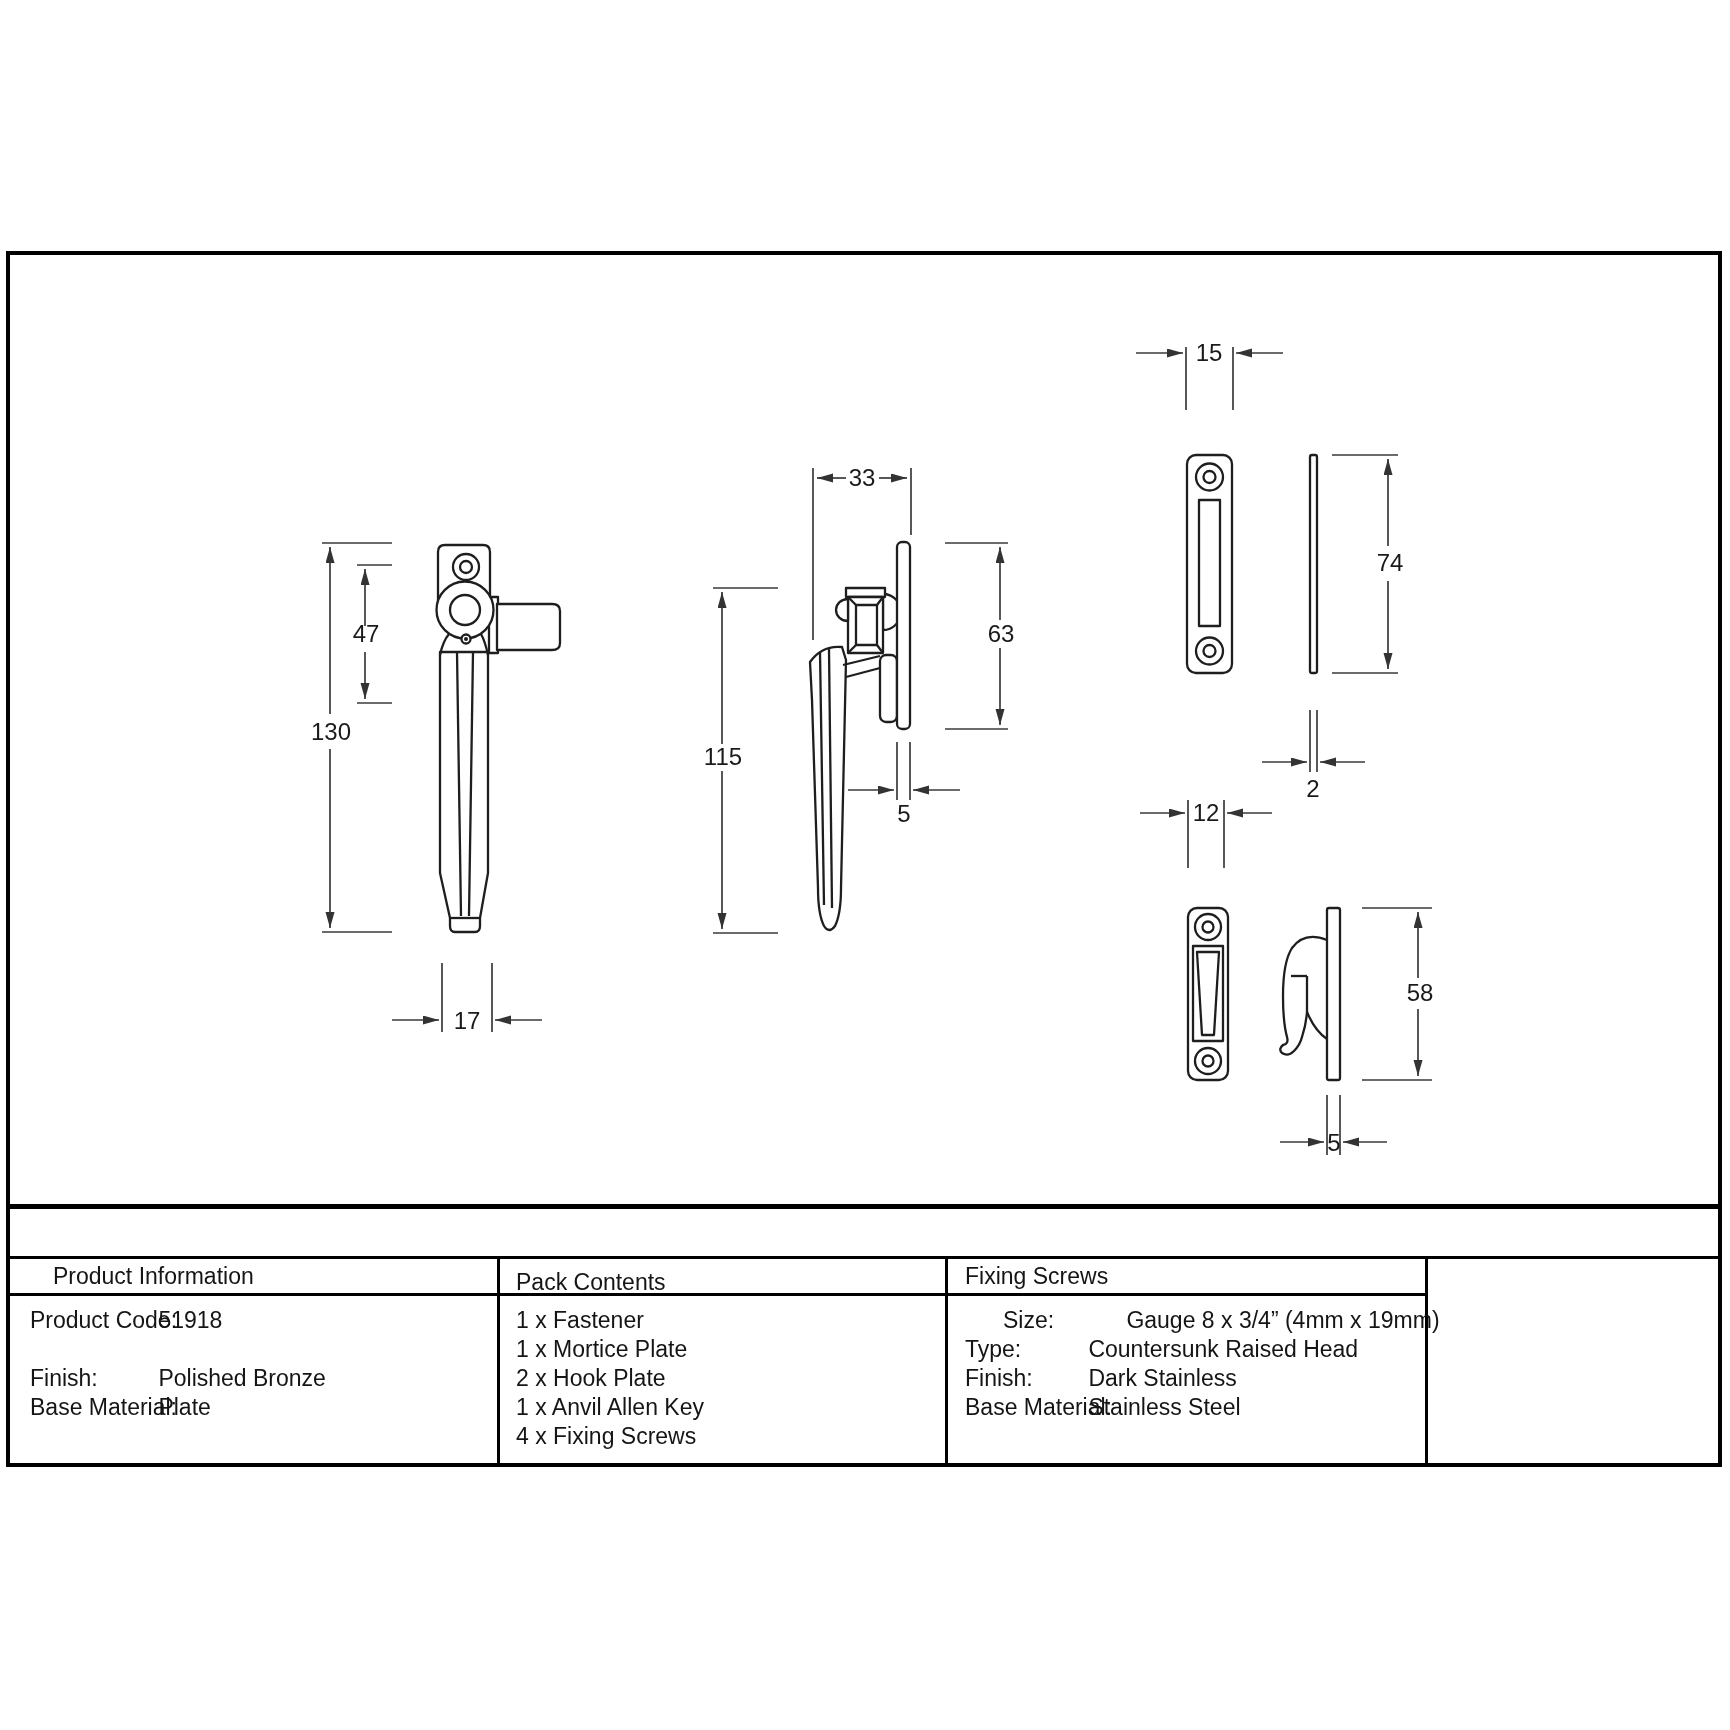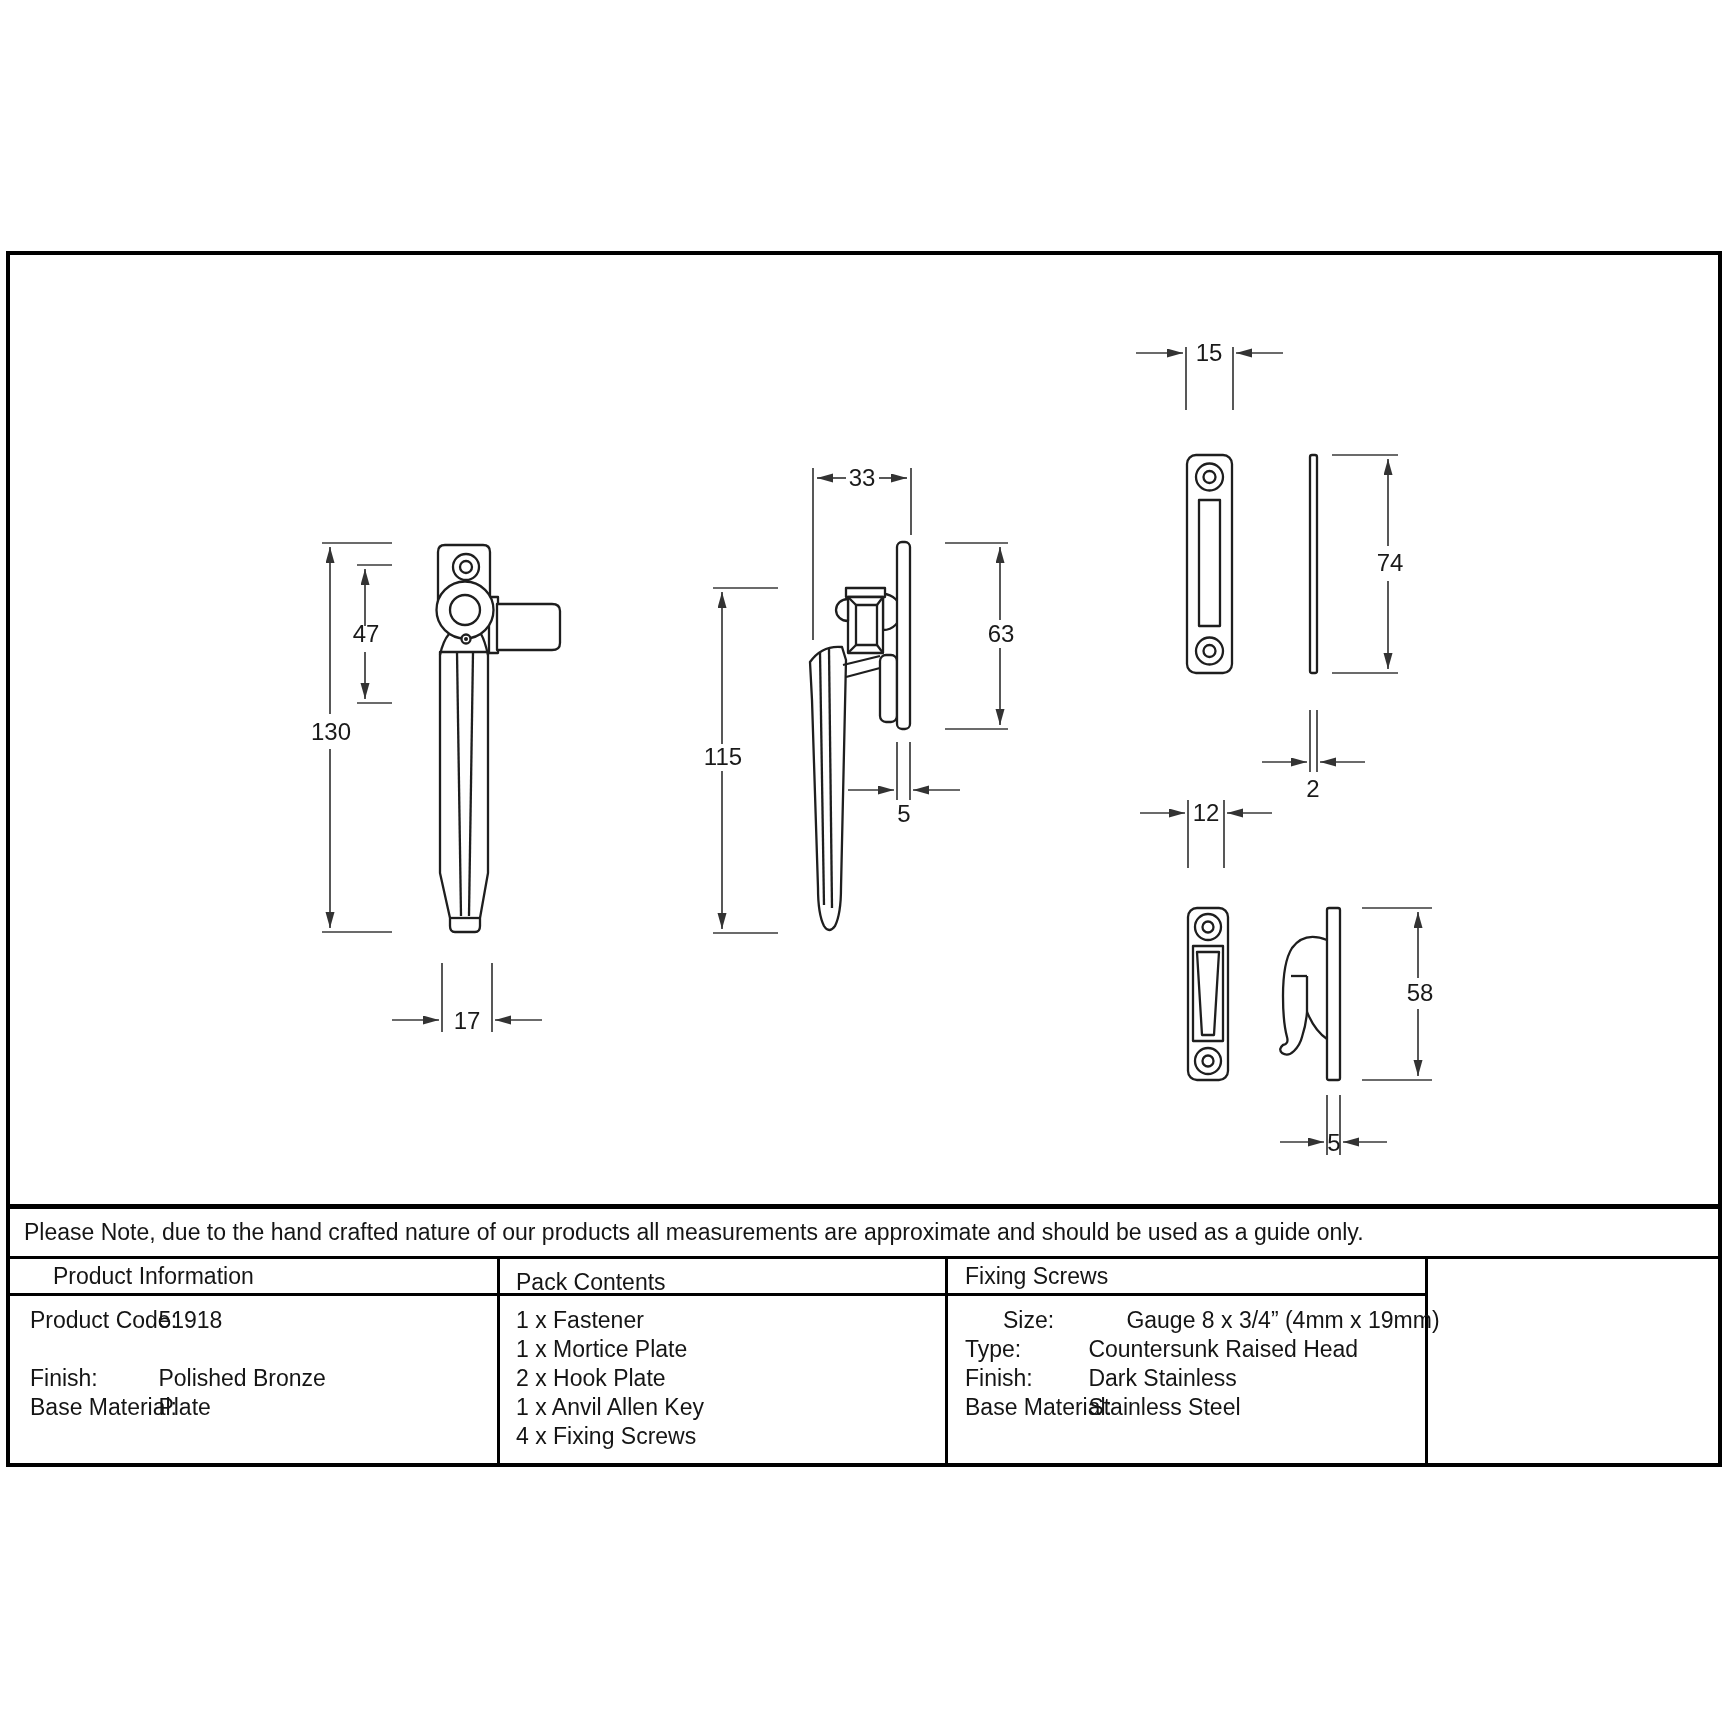--- a/index.html
+++ b/index.html
@@ -198,21 +198,20 @@
   <div class="ln" style="left:6px;top:1463px;width:1716px;height:4px;"></div>
   <div class="ln" style="left:6px;top:251px;width:4px;height:1216px;"></div>
   <div class="ln" style="left:1718px;top:251px;width:4px;height:1216px;"></div>
   <div class="ln" style="left:6px;top:1204px;width:1716px;height:5px;"></div>
   <div class="ln" style="left:6px;top:1256px;width:1716px;height:3px;"></div>
   <div class="ln" style="left:10px;top:1293px;width:1415px;height:3px;"></div>
   <div class="ln" style="left:497px;top:1256px;width:3px;height:211px;"></div>
   <div class="ln" style="left:945px;top:1256px;width:3px;height:211px;"></div>
   <div class="ln" style="left:1425px;top:1256px;width:3px;height:211px;"></div>
 
-  <div class="t" style="left:24px;top:1219px;">Please Note, due to the hand crafted nature of our products all measurements are approximate and should be used as a guide only.</div>
 
   <div class="t hdr" style="left:30px;top:1263px;margin-left:23px;">Product Information</div>
   <div class="t hdr" style="left:516px;top:1263px;margin-top:6px;">Pack Contents</div>
   <div class="t hdr" style="left:965px;top:1263px;">Fixing Screws</div>
 
   <div class="t pair c1" style="left:30px;top:1307px;">
     <span class="lbl">Product Code:</span>
     <span>51918</span>
   </div>
   <div class="t pair c1" style="left:30px;top:1365px;">

